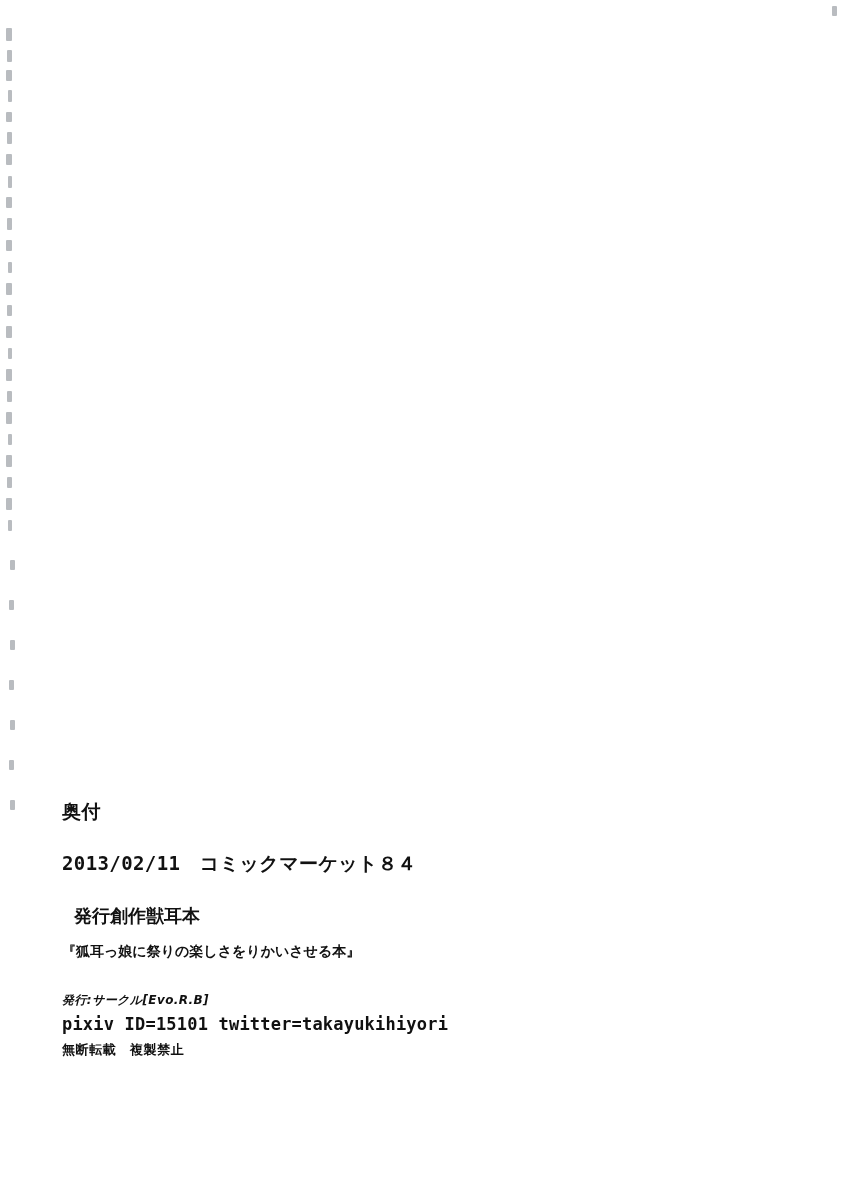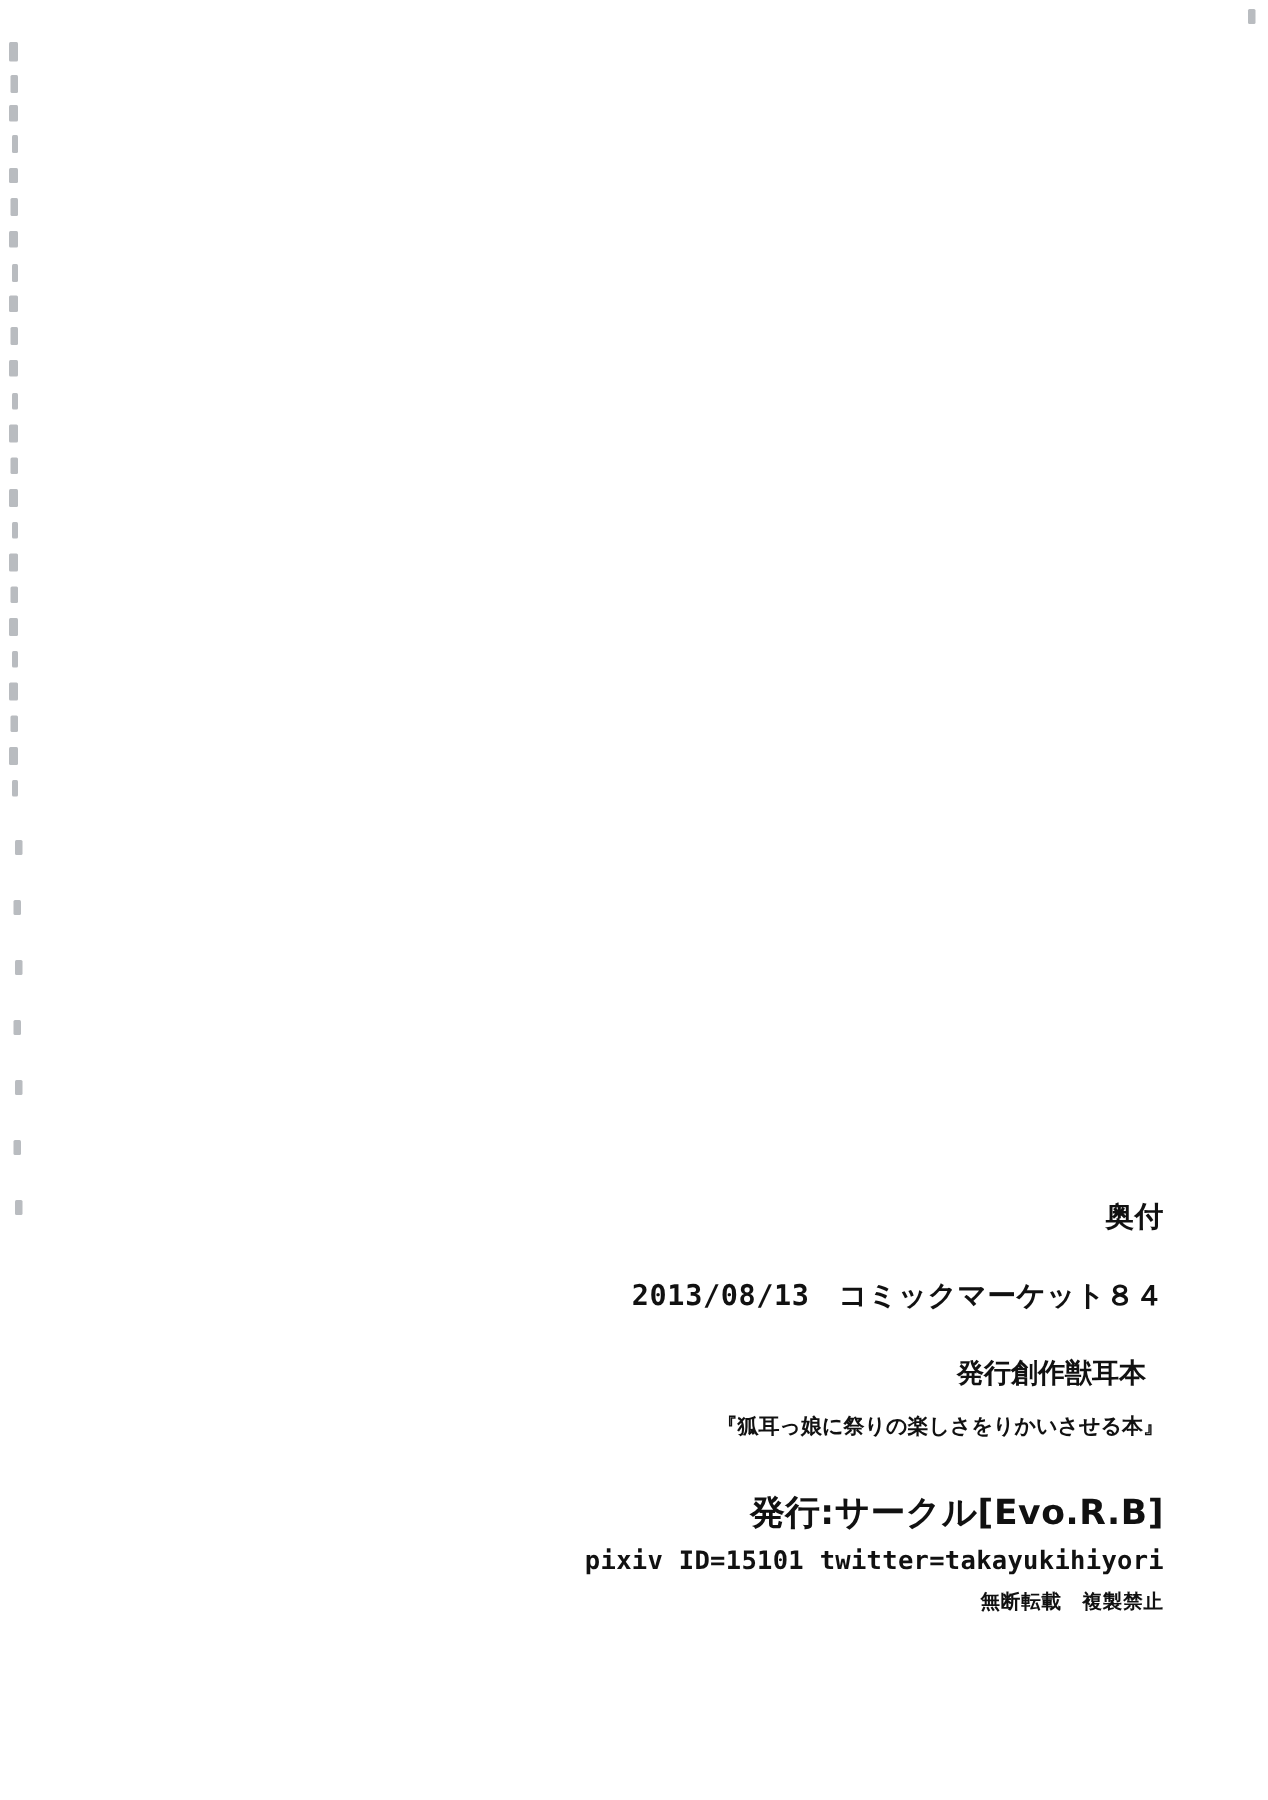--- a/index.html
+++ b/index.html
@@ -28,24 +28,23 @@
   }
   .scan-edge i {
     position: absolute;
     display: block;
     background: #b9bcc0;
     border-radius: 1px;
   }
 
   .colophon {
     position: absolute;
-    left: 76px;
+    left: 62px;
     top: 800px;
     width: 700px;
-    text-align: right;
   }
 
   .colophon-title {
     font-family: "DejaVu Sans", sans-serif;
     font-size: 19px;
     font-weight: 700;
     letter-spacing: 0.5px;
     color: #111;
     margin: 0 0 28px 0;
     line-height: 1.2;
@@ -89,22 +88,23 @@
     font-size: 17px;
     font-weight: 700;
     color: #111;
     line-height: 1.62;
     letter-spacing: 0.2px;
     white-space: pre-wrap;
     margin: 0;
   }
   .credit-line.jp {
     font-family: "DejaVu Sans", sans-serif;
-    font-size: 23px;
+    font-size: 12px;
     letter-spacing: 0.4px;
+    font-style: italic;
   }
   .credit-line.notice {
     font-family: Liberation Mono, monospace;
     font-size: 13px;
     margin-top: 2px;
     letter-spacing: 0.6px;
   }
 </style>
 </head>
 <body>
@@ -143,21 +143,21 @@
       <i style="left: 10px; top: 720px; width: 5px; height: 10px; background: rgb(185, 188, 192);"></i>
       <i style="left: 9px; top: 760px; width: 5px; height: 10px; background: rgb(185, 188, 192);"></i>
       <i style="left: 10px; top: 800px; width: 5px; height: 10px; background: rgb(185, 188, 192);"></i>
       <i style="left: 832px; top: 6px; width: 5px; height: 10px; background: rgb(185, 188, 192);"></i>
     </div>
 
   <div class="colophon">
 
     <p class="colophon-title">奥付</p>
 
-    <p class="event-line">2013/08/13　コミックマーケット８４</p>
+    <p class="event-line">2013/02/11　コミックマーケット８４</p>
 
     <div class="work-block">
       <p class="work-kind">発行創作獣耳本</p>
       <p class="work-title">『狐耳っ娘に祭りの楽しさをりかいさせる本』</p>
     </div>
 
     <div class="credits">
         <p class="credit-line jp">発行:サークル[Evo.R.B]</p>
         <p class="credit-line">pixiv ID=15101 twitter=takayukihiyori</p>
         <p class="credit-line notice">無断転載　複製禁止</p>

